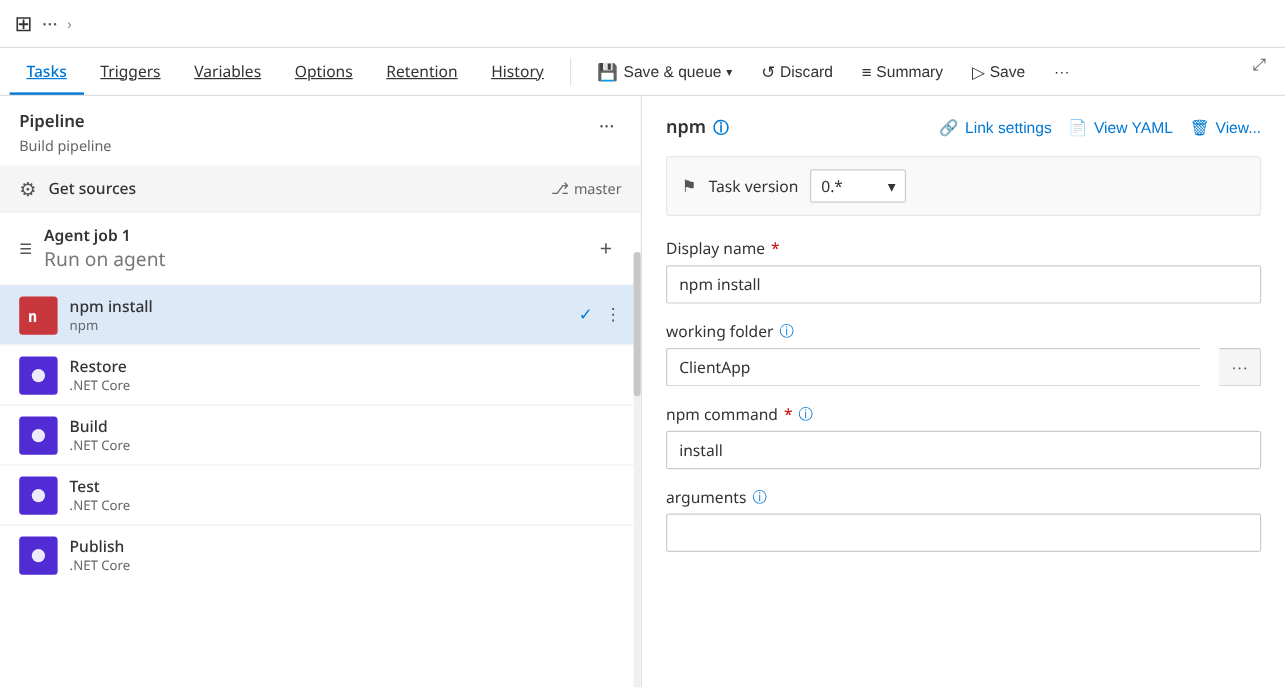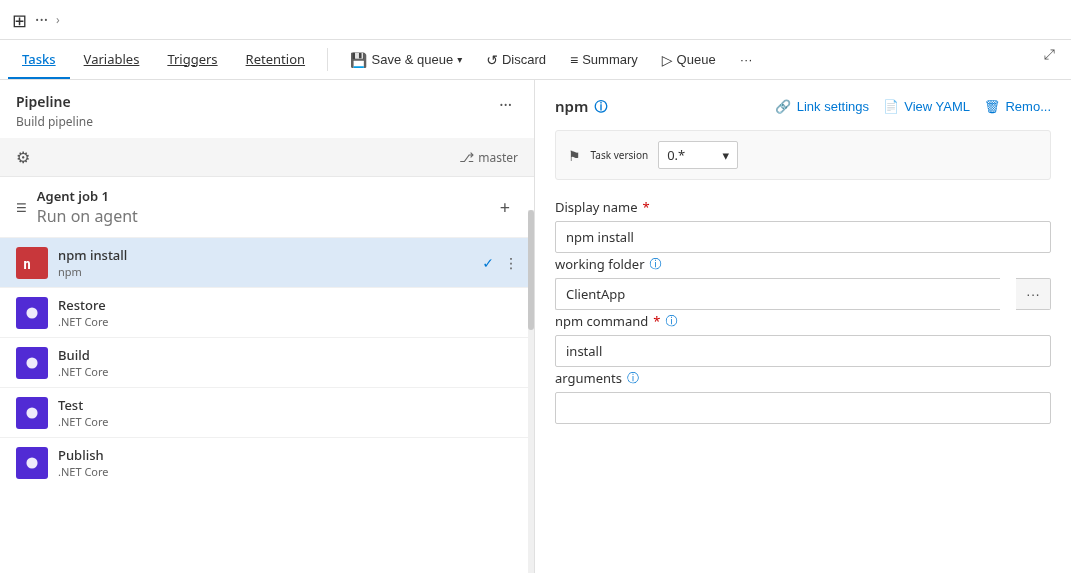--- a/index.html
+++ b/index.html
@@ -207,37 +207,37 @@
       display: flex;
       align-items: center;
       gap: 10px;
       margin-bottom: 18px;
       padding: 10px 12px;
       background: #f9f9f9;
       border: 1px solid #e8e8e8;
       border-radius: 3px;
     }
     .task-version-flag { font-size: 14px; color: #555; }
-    .task-version-label { font-size: 10px; }
+    .task-version-label { font-size: 13px; }
     .task-version-select {
       display: flex;
       align-items: center;
       gap: 6px;
       border: 1px solid #ccc;
       border-radius: 2px;
       padding: 4px 8px;
       font-size: 13px;
       cursor: pointer;
       background: #fff;
       min-width: 80px;
       justify-content: space-between;
     }
 
     
-    .form-group { margin-bottom: 2px; }
+    .form-group { margin-bottom: 14px; }
     .form-label {
       display: flex;
       align-items: center;
       gap: 5px;
       font-size: 13px;
       margin-bottom: 5px;
     }
     .form-label .req { color: #c00; }
     .form-label .info-icon { font-size: 12px; color: #0078d4; cursor: pointer; }
 
@@ -289,43 +289,45 @@
 <body>
 
 <div class="top-bar">
   <span class="top-bar-icon">⊞</span>
   <span class="top-bar-dots">···</span>
   <span class="top-bar-chevron">›</span>
 </div>
 
 <div class="nav-tabs">
   <div class="nav-tab active">Tasks</div>
+  <div class="nav-tab">Triggers</div>
   <div class="nav-tab">Variables</div>
-  <div class="nav-tab">Triggers</div>
+  <div class="nav-tab">Options</div>
   <div class="nav-tab">Retention</div>
+  <div class="nav-tab">History</div>
 
   <div class="nav-divider"></div>
 
   <div class="nav-actions">
     <button class="nav-action-btn">
       <span class="icon">💾</span>
       <span>Save &amp; queue</span>
       <span style="font-size:10px;">▾</span>
     </button>
     <button class="nav-action-btn">
       <span class="icon">↺</span>
       <span>Discard</span>
     </button>
     <button class="nav-action-btn">
       <span class="icon">≡</span>
       <span>Summary</span>
     </button>
     <button class="nav-action-btn">
       <span class="icon">▷</span>
-      <span>Queue</span>
+      <span>Save</span>
     </button>
     <button class="nav-action-btn">···</button>
   </div>
 
   <div class="nav-spacer"></div>
   <div class="nav-expand">⤢</div>
 </div>
 
 <div class="main-layout">
 
@@ -334,20 +336,21 @@
     <div class="pipeline-header">
       <div>
         <div class="pipeline-title">Pipeline</div>
         <div class="pipeline-subtitle">Build pipeline</div>
       </div>
       <span class="pipeline-more">···</span>
     </div>
 
     <div class="get-sources">
       <span style="font-size:16px; color:#555;">⚙</span>
+      <span class="get-sources-label">Get sources</span>
       <div class="get-sources-branch">
         <span style="font-size:13px;">⎇</span>
         <span>master</span>
       </div>
     </div>
 
     <div class="agent-job">
       <span style="font-size:12px; color:#555;">☰</span>
       <div>
         <div class="agent-job-label">Agent job 1</div>
@@ -444,21 +447,21 @@
         <button class="right-action-btn">
           <span>🔗</span>
           <span>Link settings</span>
         </button>
         <button class="right-action-btn">
           <span>📄</span>
           <span>View YAML</span>
         </button>
         <button class="right-action-btn">
           <span>🗑</span>
-          <span>Remo...</span>
+          <span>View...</span>
         </button>
       </div>
     </div>
 
     <div class="task-version-row">
       <span class="task-version-flag">⚑</span>
       <span class="task-version-label">Task version</span>
       <div class="task-version-select">
         <span>0.*</span>
         <span>▾</span>

